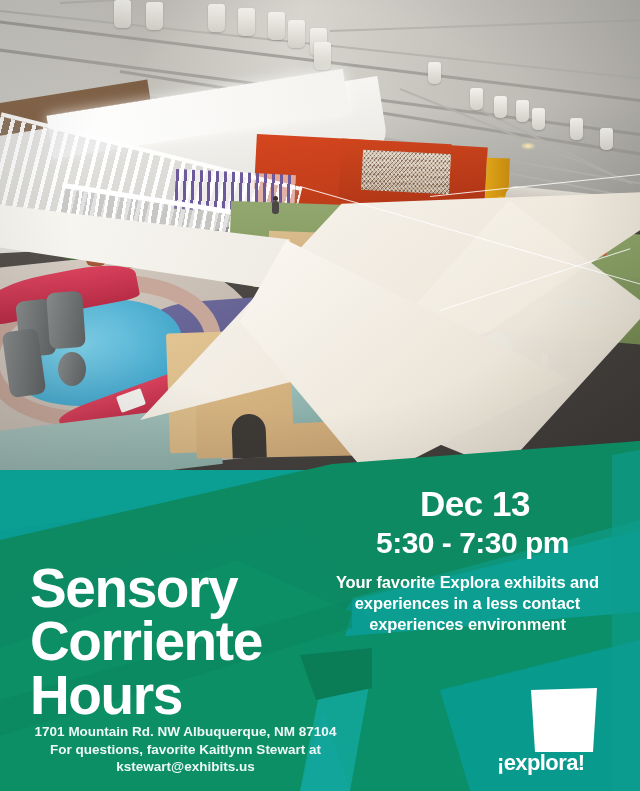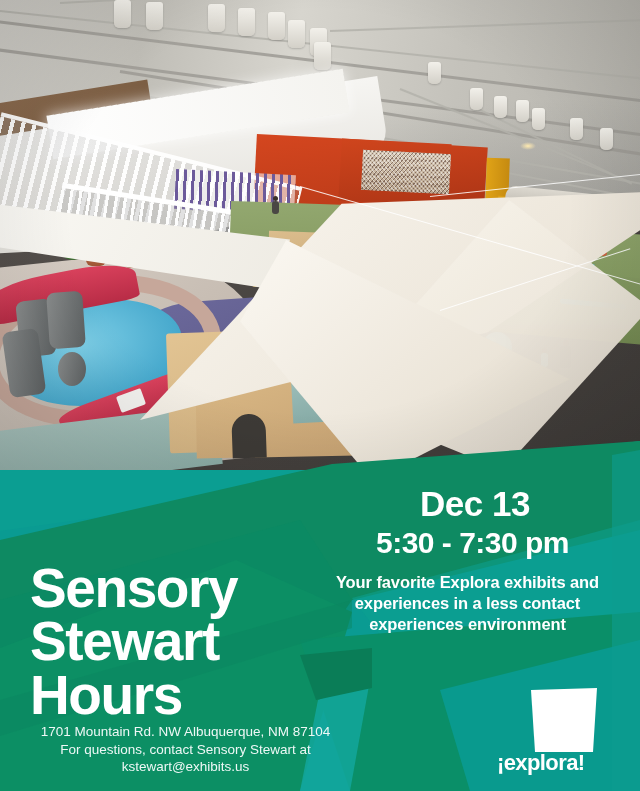--- a/index.html
+++ b/index.html
@@ -322,21 +322,21 @@
   }
   .headline .ln{display:block;}
 
   .addr{
     position:absolute;
     left:8px; top:723px; width:355px;
     color:#eef8f6;
     font-size:13.5px;
     line-height:17.5px;
     text-align:center;
-    font-weight:400;
+    font-weight:700;
   }
   .addr .ln{display:block;white-space:nowrap;}
 
   .date{
     position:absolute;
     left:330px; top:484px; width:290px;
     text-align:center;
     color:#ffffff;
     font-size:35px;
     font-weight:700;
@@ -551,36 +551,36 @@
       <polygon points="612,455 640,450 640,791 612,791" fill="#0d9d90" opacity="0.6"></polygon>
 
       <polygon points="0,700 352,600 352,628 0,736" fill="#0a8660" opacity="0.45"></polygon>
     </svg>
   </div>
 
   <div class="content">
 
     <h1 class="headline">
       <span class="ln">Sensory</span>
-      <span class="ln">Stewart</span>
+      <span class="ln">Corriente</span>
       <span class="ln">Hours</span>
     </h1>
 
     <div class="date">Dec 13</div>
     <div class="time">5:30 - 7:30 pm</div>
 
     <div class="blurb">
       <span class="ln">Your favorite Explora exhibits and</span>
       <span class="ln">experiences in a less contact</span>
       <span class="ln">experiences environment</span>
     </div>
 
     <div class="addr">
       <span class="ln">1701 Mountain Rd. NW Albuquerque, NM 87104</span>
-      <span class="ln">For questions, contact Sensory Stewart at</span>
+      <span class="ln">For questions, favorite Kaitlynn Stewart at</span>
       <span class="ln">kstewart@exhibits.us</span>
     </div>
 
     <div class="logo">
       <svg width="130" height="66" viewBox="0 0 130 66">
 
         <path d="M34 2 L100 0 L96 64 L38 64 Z" fill="#ffffff"></path>
 
         <path d="M60 64 L60 46 L67.5 37 L75 46 L75 64 Z" fill="#ffffff"></path>
 

